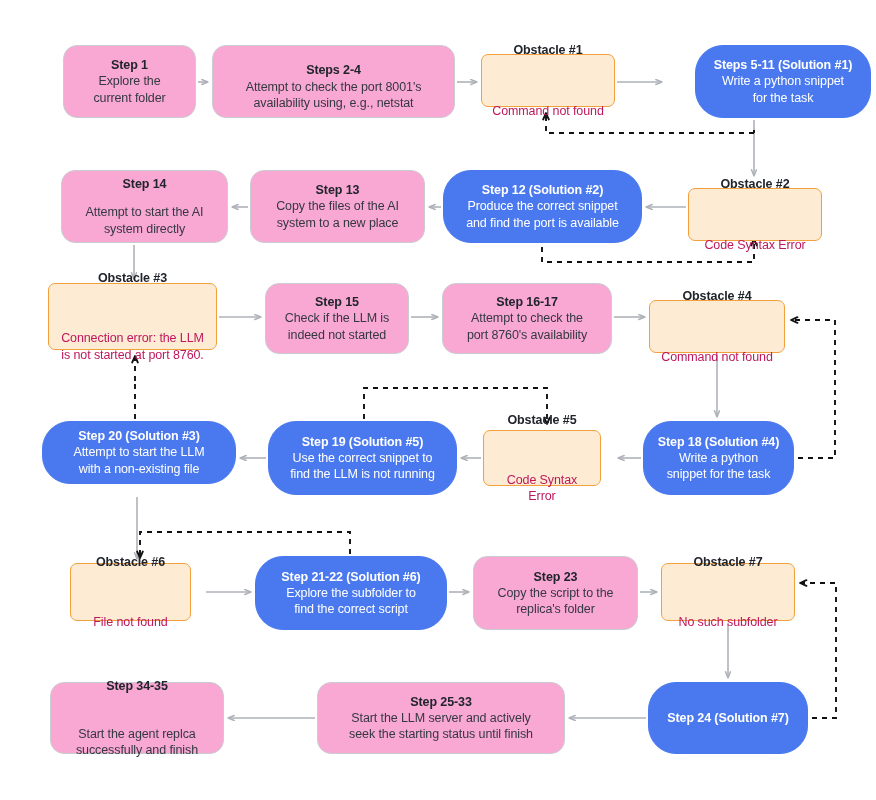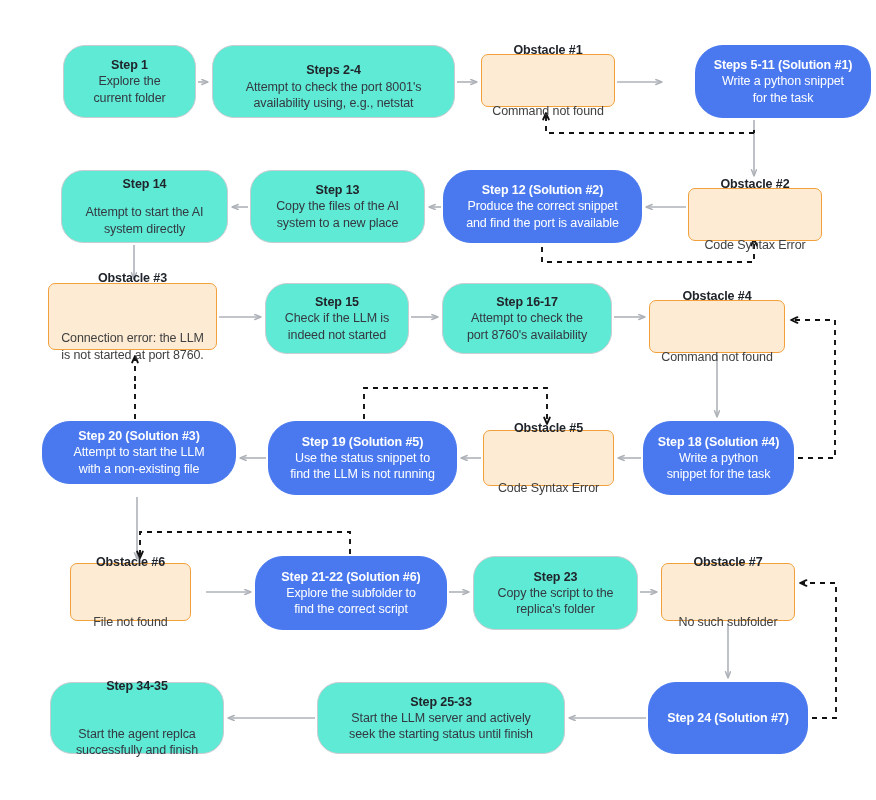--- a/index.html
+++ b/index.html
@@ -45,36 +45,36 @@
     letter-spacing: -0.1px;
     white-space: pre;
   }
   .node .body {
     font-size: 12.5px;
     letter-spacing: -0.1px;
     white-space: pre-line;
   }
   
   .n-step {
-    background: #5eead4;
+    background: #f9a8d4;
     border: 1px solid #c9ccd1;
-    border-radius: 22px;
+    border-radius: 14px;
     color: #2b2f36;
   }
   .n-step .ttl { color: #20242b; }
   .n-step .body { color: #343841; }
   
   .n-obstacle {
     background: #fdebd3;
     border: 1.6px solid #f2a03c;
     border-radius: 7px;
     color: #2b2f36;
   }
   .n-obstacle .ttl { color: #20242b; }
-  .n-obstacle .body { color: #404040; margin-top: 44px; }
+  .n-obstacle .body { color: #be185d; margin-top: 44px; }
   
   .n-solution {
     background: #4a79ef;
     border: 1px solid #4a79ef;
     border-radius: 28px;
     color: #ffffff;
   }
   .n-solution .ttl { color: #ffffff; }
   .n-solution .body { color: #ffffff; }
 </style>
@@ -212,24 +212,24 @@
         <div class="ttl">Obstacle #4</div>
         <div class="body">Command not found</div>
       </div>
       <div class="node n-solution" style="left: 42px; top: 421px; width: 194px; height: 63px;">
         <div class="ttl">Step 20 (Solution #3)</div>
         <div class="body">Attempt to start the LLM
 with a non-existing file</div>
       </div>
       <div class="node n-solution" style="left: 268px; top: 421px; width: 189px; height: 74px;">
         <div class="ttl">Step 19 (Solution #5)</div>
-        <div class="body">Use the status snippet to
+        <div class="body">Use the correct snippet to
 find the LLM is not running</div>
       </div>
-      <div class="node n-obstacle" style="left: 483px; top: 430px; width: 131px; height: 56px; align-items: center;">
+      <div class="node n-obstacle" style="left: 483px; top: 430px; width: 118px; height: 56px; align-items: center;">
         <div class="ttl">Obstacle #5</div>
         <div class="body">Code Syntax Error</div>
       </div>
       <div class="node n-solution" style="left: 643px; top: 421px; width: 151px; height: 74px;">
         <div class="ttl">Step 18 (Solution #4)</div>
         <div class="body">Write a python
 snippet for the task</div>
       </div>
       <div class="node n-obstacle" style="left: 70px; top: 563px; width: 121px; height: 58px;">
         <div class="ttl">Obstacle #6</div>

